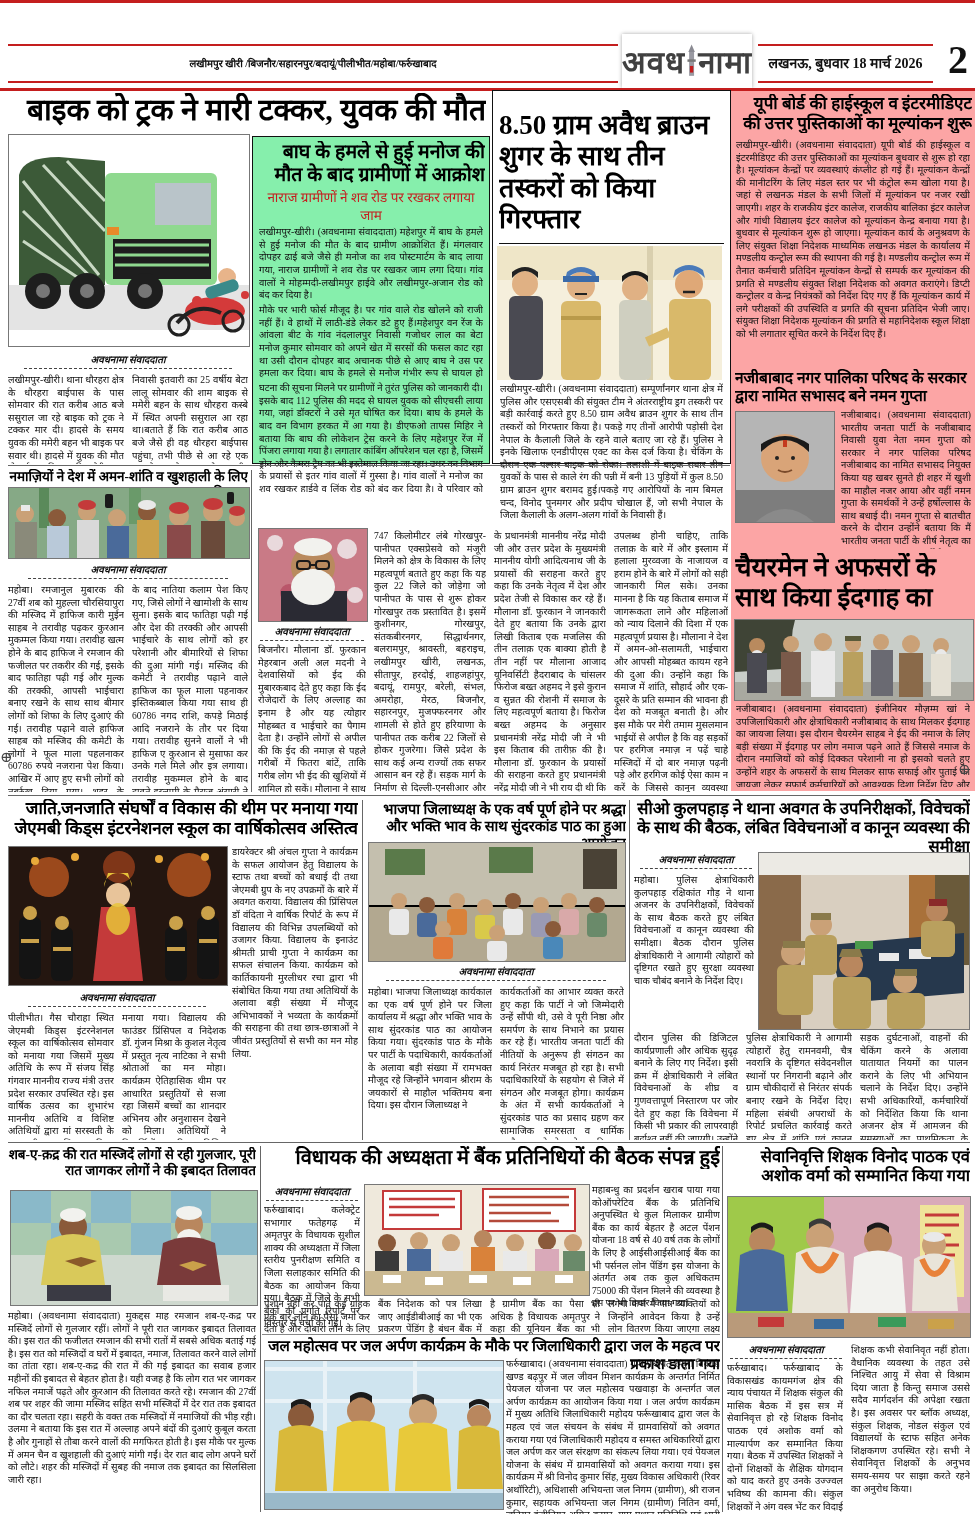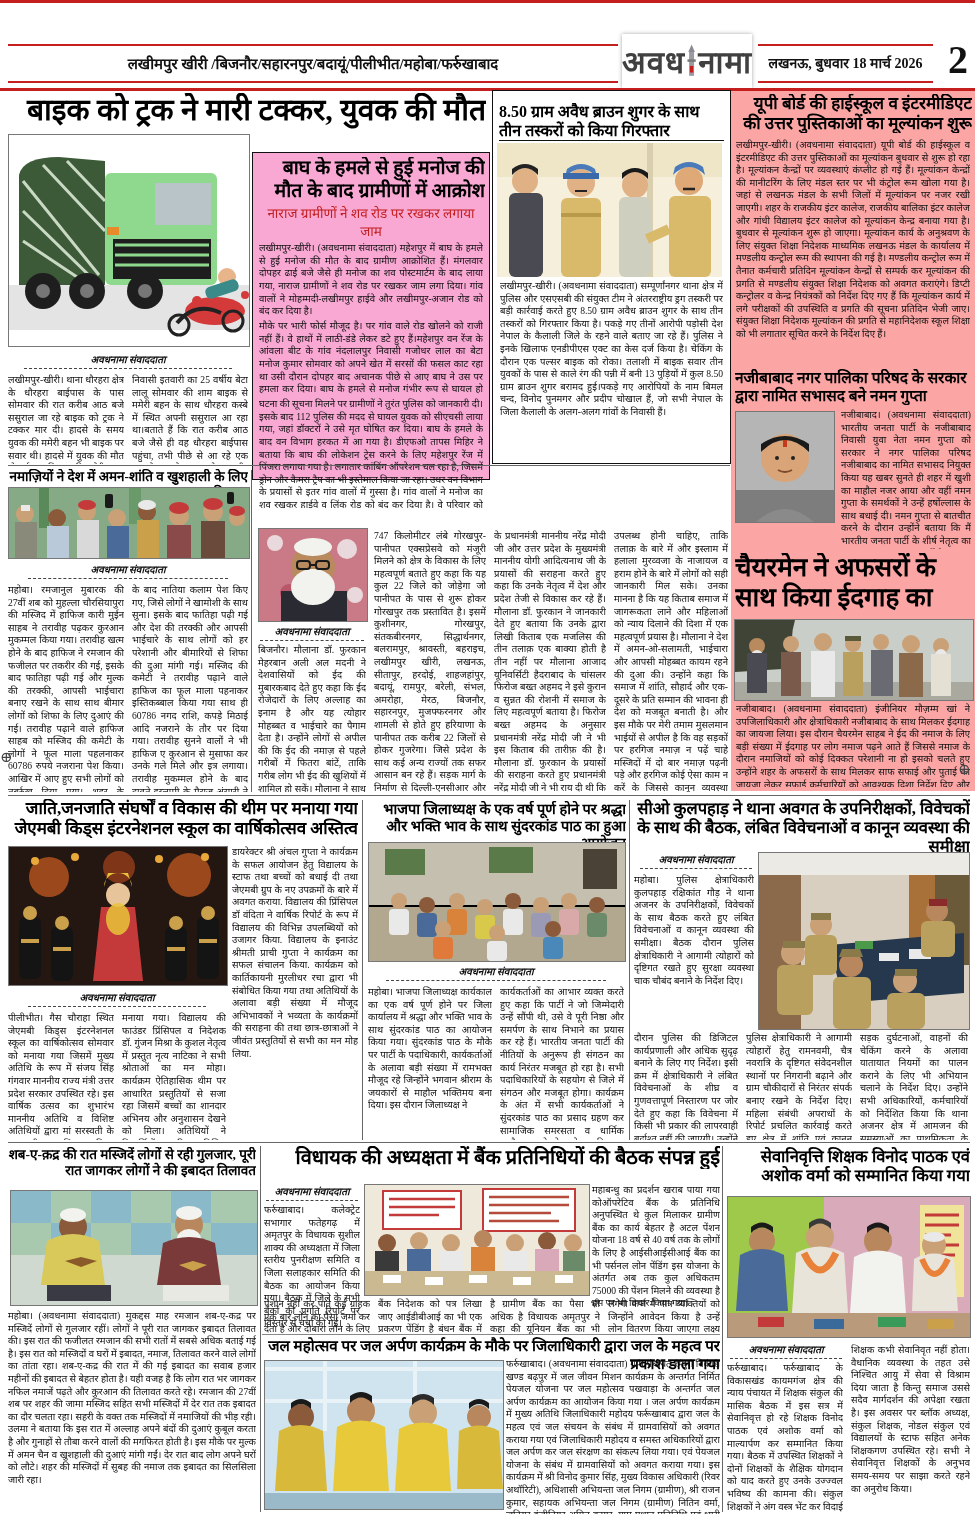--- a/index.html
+++ b/index.html
@@ -2,21 +2,21 @@
 <html><head>
 <meta charset="utf-8">
 <style>
   html,body{margin:0;padding:0;background:#e8e8e8;}
   .page{position:relative;width:975px;height:1519px;background:#ffffff;margin:0 auto;overflow:hidden;
         font-family:"Liberation Serif","DejaVu Serif",serif;color:#111;}
   .abs{position:absolute;}
   .redline{background:#c41e1e;}
   .vline{background:#666;width:1px;}
   .hline{background:#666;height:1px;}
-  .districts{font-weight:bold;font-size:15px;text-align:center;line-height:34px;}
+  .districts{font-weight:bold;font-size:10px;text-align:center;line-height:34px;}
   .logo-card{background:#fff;box-shadow:0 0 4px rgba(0,0,0,.35);display:flex;align-items:center;justify-content:center;}
   .logo-text{color:#404040;font-weight:bold;font-size:31px;letter-spacing:1px;}
   .dateline{font-weight:bold;font-size:14px;text-align:center;line-height:40px;}
   .pagenum{font-size:40px;font-weight:bold;text-align:right;}
   .hl{font-weight:bold;color:#000;line-height:1.16;overflow:hidden;}
   .hl.center{text-align:right;}
   .sub-red{color:#c41e1e;font-weight:normal;text-align:center;overflow:hidden;}
   .byline{font-weight:bold;font-style:italic;font-size:10px;text-align:center;
           border-bottom:1px dashed #444;padding-bottom:2px;overflow:hidden;}
   .bt{font-size:9.6px;line-height:12.6px;text-align:justify;overflow:hidden;}
@@ -81,30 +81,30 @@
       <circle cx="170" cy="190" r="10" fill="none" stroke="#222" stroke-width="3"></circle>
       <circle cx="224" cy="186" r="10" fill="none" stroke="#222" stroke-width="3"></circle>
       <circle cx="188" cy="166" r="5" fill="#d43a3a"></circle>
         <circle cx="236" cy="160" r="4" fill="#d43a3a"></circle>
     </svg>
   </div>
   <div class="abs byline" style="left:24px;top:352px;width:208px;">अवधनामा संवाददाता</div>
   <div class="abs bt" style="left:8px;top:374px;width:116px;height:90px;">लखीमपुर-खीरी। थाना धौरहरा क्षेत्र के धौरहरा बाईपास के पास सोमवार की रात करीब आठ बजे ससुराल जा रहे बाइक को ट्रक ने टक्कर मार दी। हादसे के समय युवक की ममेरी बहन भी बाइक पर सवार थी। हादसे में युवक की मौत हो गई, जबकि उसकी ममेरी बहन का इलाज जिला अस्पताल में चल रहा है। सूचना पर पहुंची पुलिस ने शव कब्जे में लेकर पोस्टमार्टम के लिए भेज दिया।बहराइच जिले के थाना खुटौली क्षेत्र के गांव चफरिया</div>
   <div class="abs bt" style="left:132px;top:374px;width:116px;height:90px;">निवासी इतवारी का 25 वर्षीय बेटा लालू सोमवार की शाम बाइक से ममेरी बहन के साथ धौरहरा कस्बे में स्थित अपनी ससुराल आ रहा था।बताते हैं कि रात करीब आठ बजे जैसे ही वह धौरहरा बाईपास पहुंचा, तभी पीछे से आ रहे एक ट्रक ने उसको टक्कर ने मार दी। हादसे में लालू की मौत हो गई, जबकि उसकी ममेरी बहन का इलाज जिला अस्पताल में गंभीर घायल हालत में जारी है। सूचना पर पहुंची पुलिस ने शव कब्जे में लेकर पोस्टमार्टम के लिए भेज दिया।</div>
 
-  <div class="abs boxed" style="left:252px;top:136px;width:236px;height:326px;background:#f9a8d4;margin-top:16px;">
+  <div class="abs boxed" style="left:252px;top:136px;width:236px;height:326px;background:#86efac;">
     <div class="hl center" style="margin:4px 4px 0;font-size:19.5px;">बाघ के हमले से हुई मनोज की मौत के बाद ग्रामीणों में आक्रोश</div>
     <div class="sub-red" style="margin:2px 4px;font-size:13.5px;">नाराज ग्रामीणों ने शव रोड पर रखकर लगाया जाम</div>
     <div class="bt" style="margin:2px 6px 0;height:76px;">लखीमपुर-खीरी। (अवधनामा संवाददाता) महेशपुर में बाघ के हमले से हुई मनोज की मौत के बाद ग्रामीण आक्रोशित हैं। मंगलवार दोपहर ढाई बजे जैसे ही मनोज का शव पोस्टमार्टम के बाद लाया गया, नाराज ग्रामीणों ने शव रोड पर रखकर जाम लगा दिया। गांव वालों ने मोहम्मदी-लखीमपुर हाईवे और लखीमपुर-अजान रोड को बंद कर दिया है।</div>
     <div class="bt" style="margin:2px 6px 0;height:76px;">मौके पर भारी फोर्स मौजूद है। पर गांव वाले रोड खोलने को राजी नहीं हैं। वे हाथों में लाठी-डंडे लेकर डटे हुए हैं।महेशपुर वन रेंज के आंवला बीट के गांव नंदलालपुर निवासी गजोधर लाल का बेटा मनोज कुमार सोमवार को अपने खेत में सरसों की फसल काट रहा था उसी दौरान दोपहर बाद अचानक पीछे से आए बाघ ने उस पर हमला कर दिया। बाघ के हमले से मनोज गंभीर रूप से घायल हो गया।</div>
     <div class="bt" style="margin:2px 6px 0;height:110px;">घटना की सूचना मिलने पर ग्रामीणों ने तुरंत पुलिस को जानकारी दी। इसके बाद 112 पुलिस की मदद से घायल युवक को सीएचसी लाया गया, जहां डॉक्टरों ने उसे मृत घोषित कर दिया। बाघ के हमले के बाद वन विभाग हरकत में आ गया है। डीएफओ तापस मिहिर ने बताया कि बाघ की लोकेशन ट्रेस करने के लिए महेशपुर रेंज में पिंजरा लगाया गया है। लगातार कांबिंग ऑपरेशन चल रहा है, जिसमें ड्रोन और कैमरा ट्रैप का भी इस्तेमाल किया जा रहा। उधर वन विभाग के प्रयासों से इतर गांव वालों में गुस्सा है। गांव वालों ने मनोज का शव रखकर हाईवे व लिंक रोड को बंद कर दिया है। वे परिवार को मुआवजा, एक सदस्य को नौकरी देने की मांग कर रहे हैं।</div>
   </div>
 
   <div class="abs boxed" style="left:492px;top:90px;width:237px;height:372px;background:#fff;">
-    <div class="hl" style="margin:12px 6px 2px;font-size:16px;border-bottom:1.5px solid #111;padding-bottom:0;">8.50 ग्राम अवैध ब्राउन शुगर के साथ तीन तस्करों को किया गिरफ्तार</div>
+    <div class="hl" style="margin:19px 6px 2px;font-size:27px;border-bottom:1.5px solid #111;padding-bottom:8px;">8.50 ग्राम अवैध ब्राउन शुगर के साथ तीन तस्करों को किया गिरफ्तार</div>
     <div class="photo" style="margin:2px 4px;width:225px;height:134px;border:none;">
       <svg width="225" height="134" viewBox="0 0 225 134">
         <rect width="225" height="134" fill="#f5efdc"></rect>
         <rect x="0" y="0" width="225" height="34" fill="#efe6c8"></rect>
         <rect x="150" y="0" width="6" height="134" fill="#d9cfae"></rect>
         <g>
           <circle cx="28" cy="38" r="13" fill="#e0b184"></circle>
             <path d="M15 32 q13 -14 26 0 l0 -6 q-13 -10 -26 0 Z" fill="#222"></path>
           <rect x="12" y="50" width="34" height="84" rx="6" fill="#4a4a52"></rect>
         </g>

